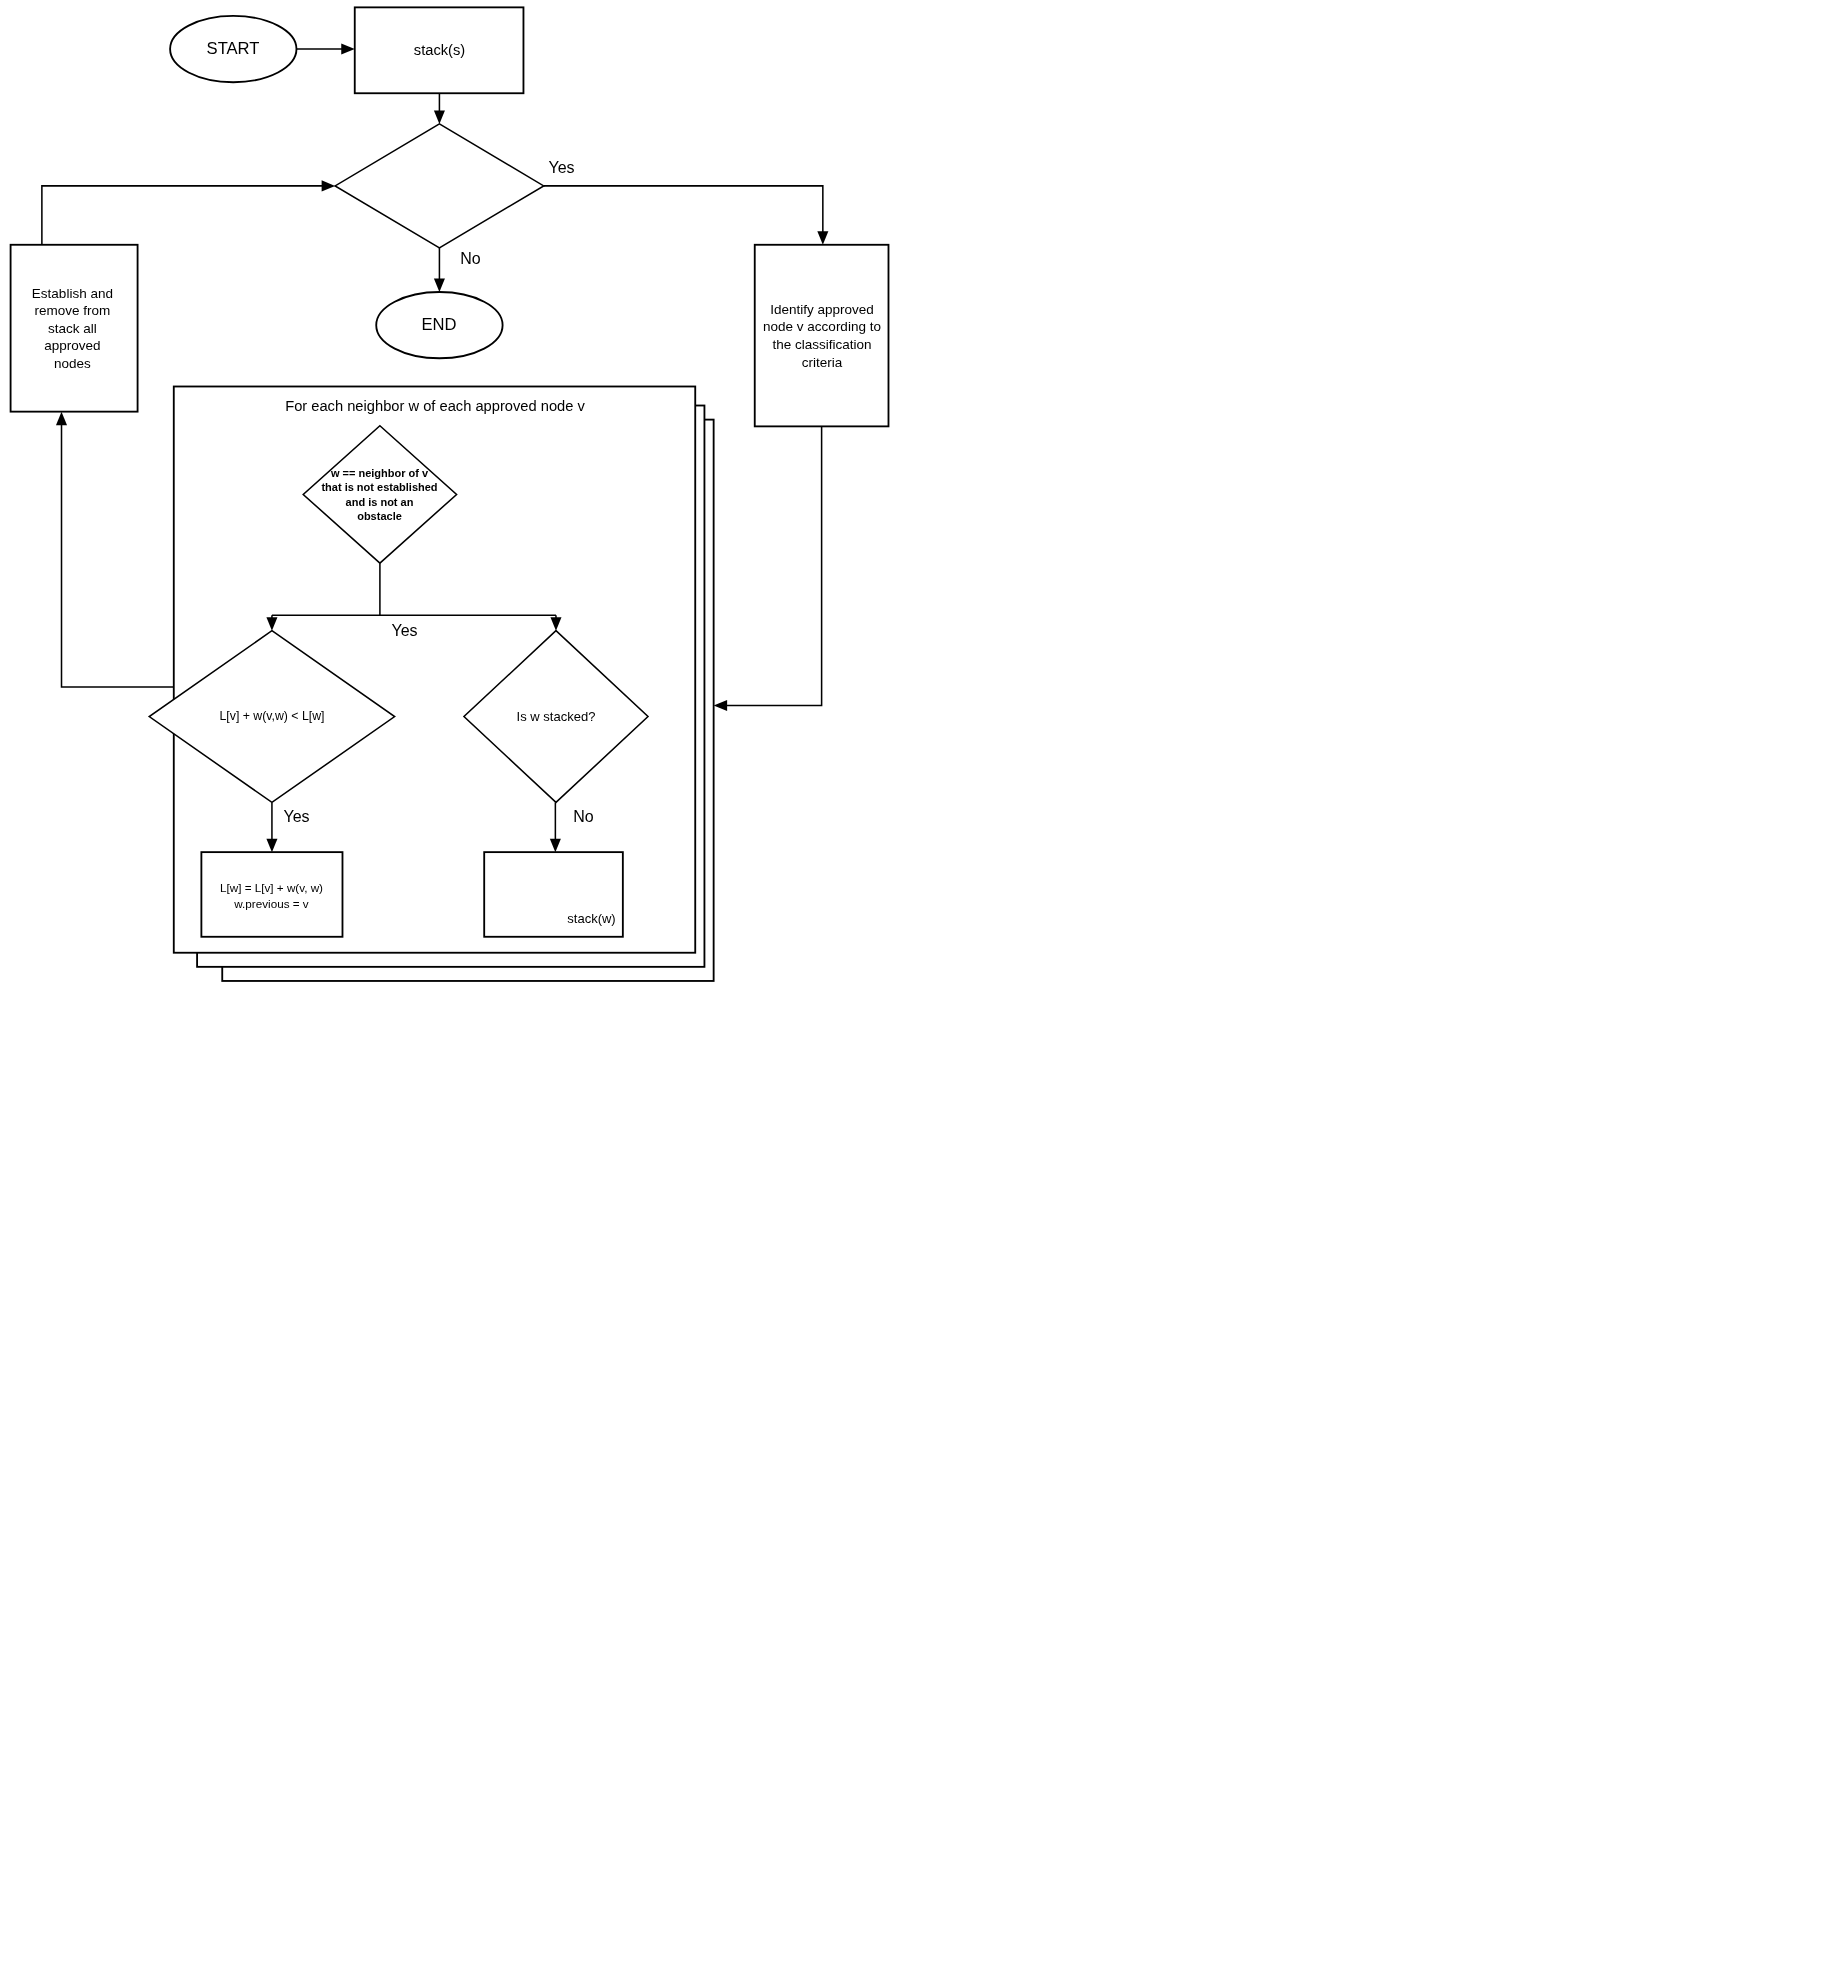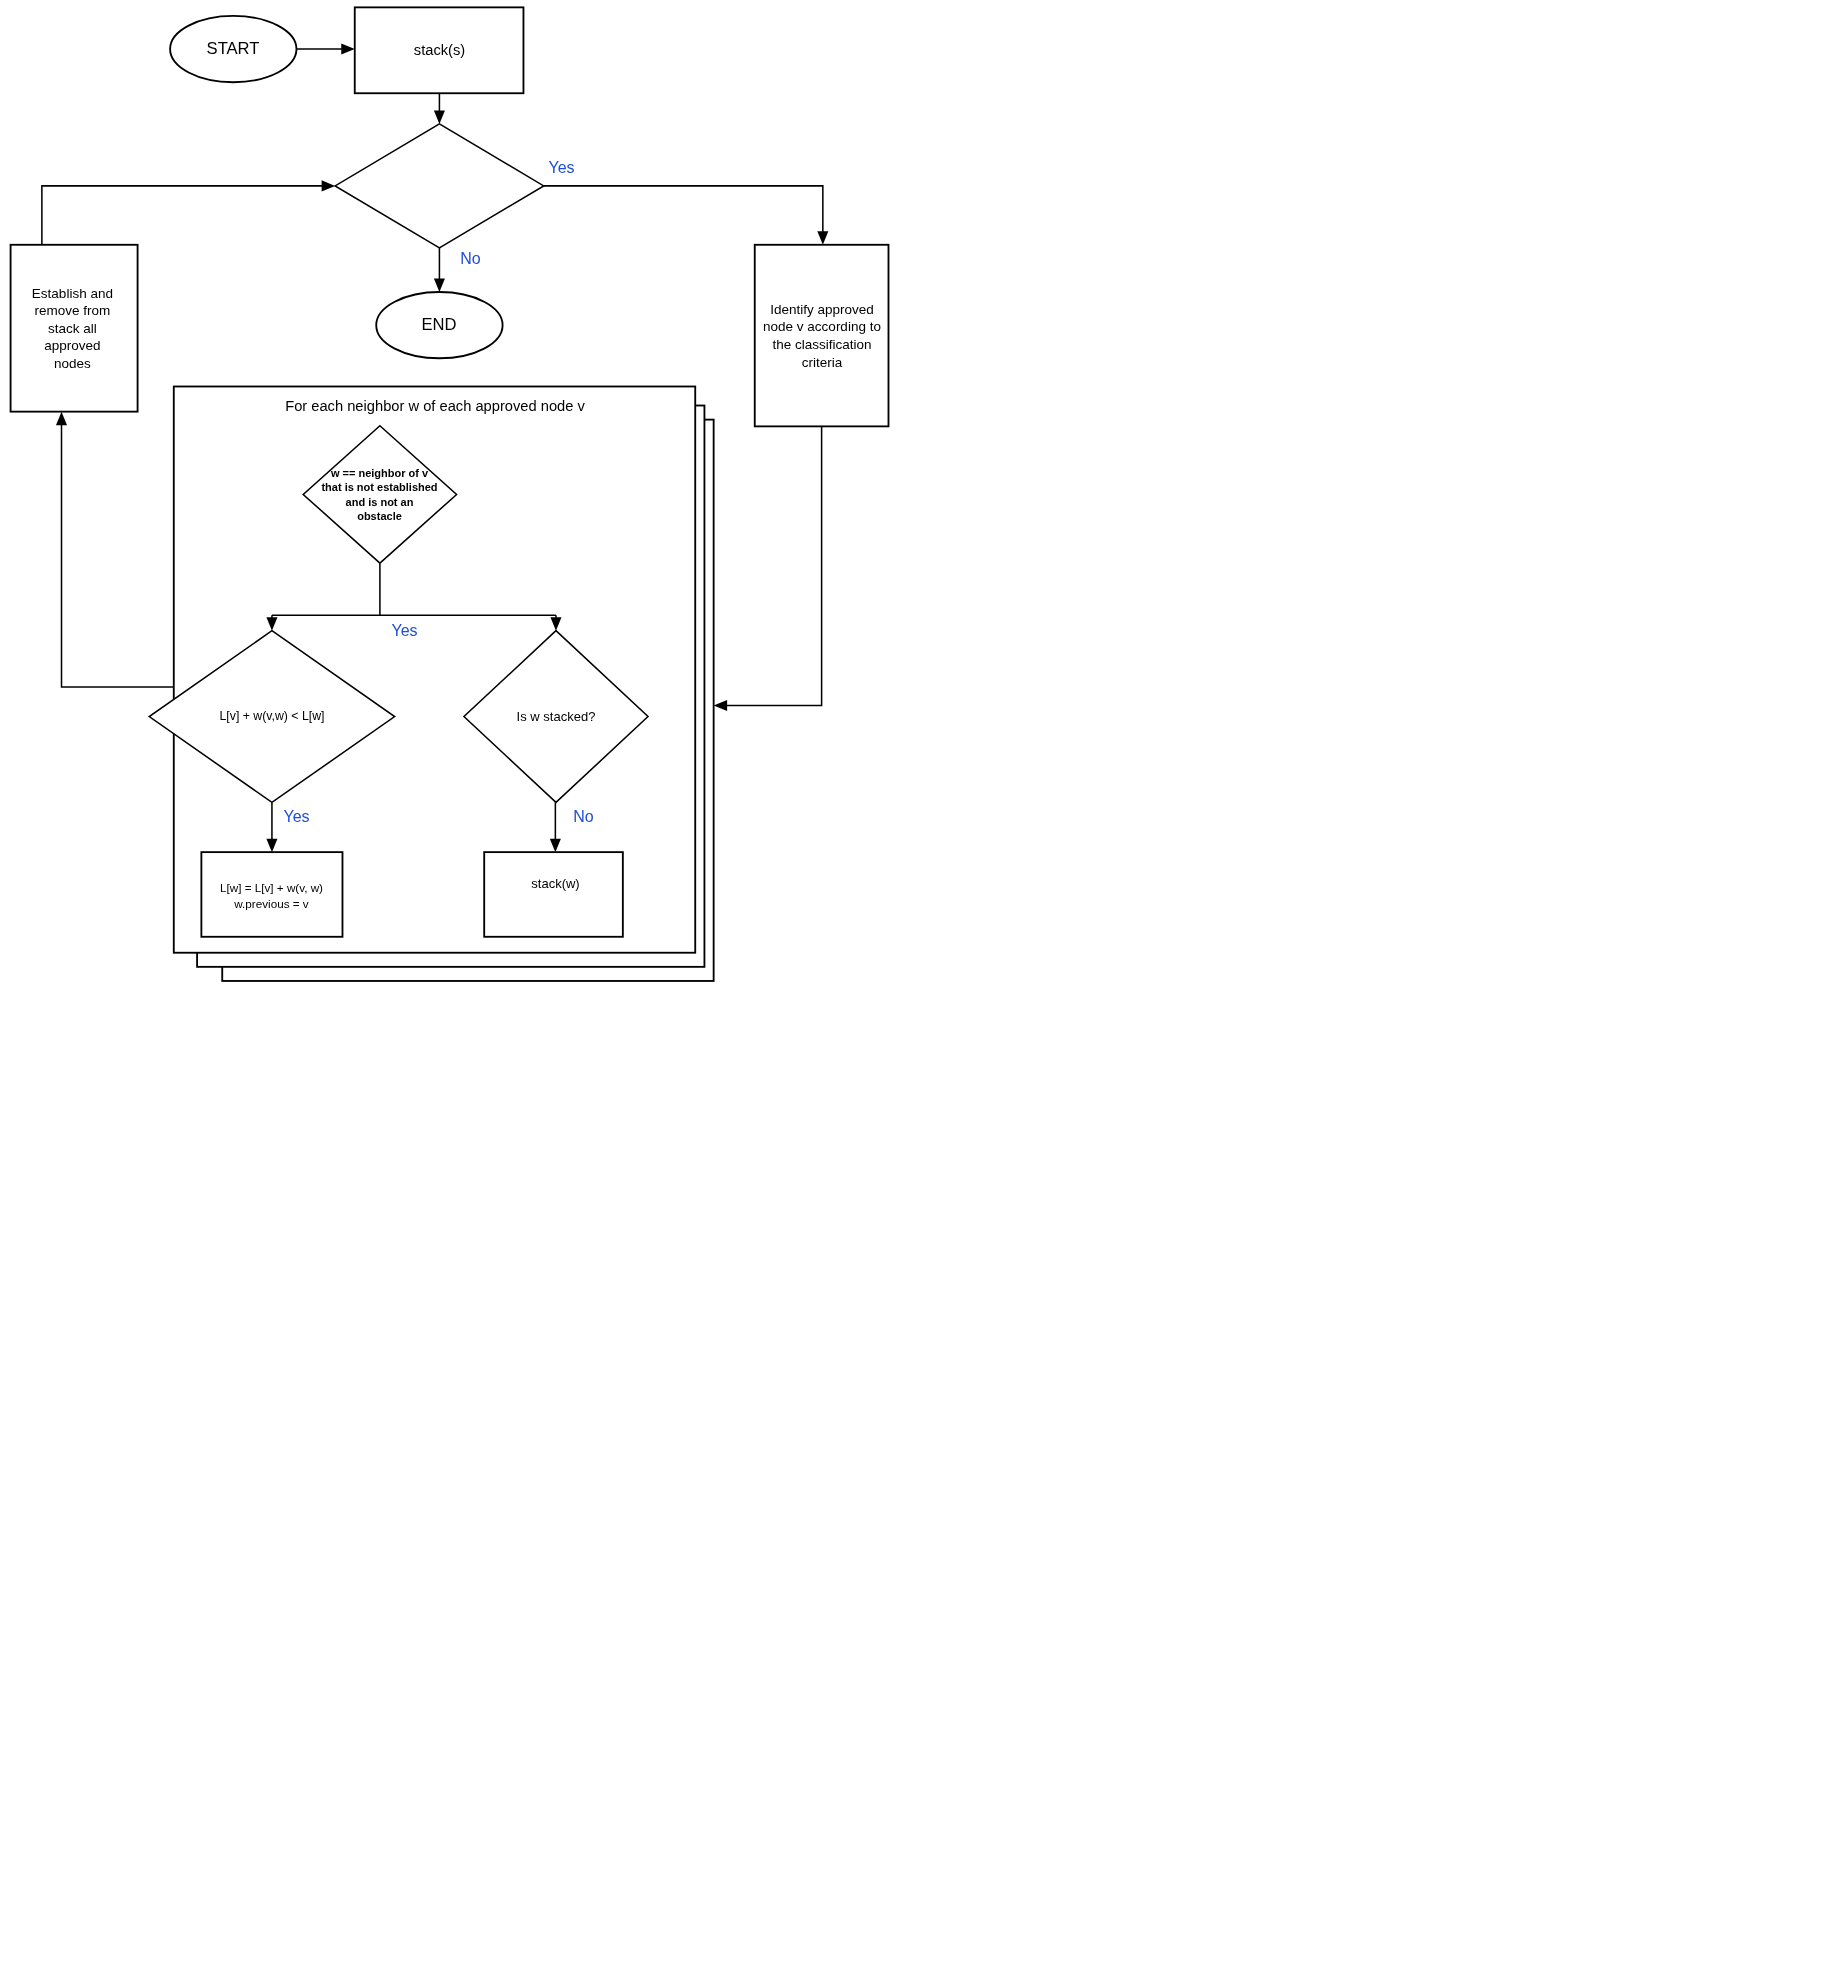--- a/index.html
+++ b/index.html
@@ -32,21 +32,21 @@
     line-height:1.3;
     white-space:pre-line;
     pointer-events:none;
   }
   .lbl{
     position:absolute;
     display:flex;
     align-items:center;
     justify-content:center;
     text-align:center;
-    color:#1d4ed8;
+    color:#000000;
     pointer-events:none;
   }
   .multi{flex-direction:column;}
 </style>
 </head>
 <body>
 
 <div class="stage">
 
   <svg viewBox="0 0 1504 1617" xmlns="http://www.w3.org/2000/svg">
@@ -131,21 +131,21 @@
 
   <div class="txt" style="left:149px;top:631px;width:246px;height:172px;font-size:12.3px;">L[v] + w(v,w) &lt; L[w]</div>
 
   <div class="txt" style="left:464px;top:631px;width:184px;height:172px;font-size:13px;">Is w stacked?</div>
 
   <div class="txt multi" style="left:201px;top:853px;width:141px;height:85px;font-size:11.7px;">
     <span>L[w] = L[v] + w(v, w)</span>
     <span>w.previous = v</span>
   </div>
 
-  <div class="txt" style="left:484px;top:842px;width:143px;height:85px;font-size:13px;">stack(w)</div>
+  <div class="txt" style="left:484px;top:877px;width:143px;height:85px;font-size:13px;padding-left:36px;">stack(w)</div>
 
   <div class="lbl" style="left:543px;top:157px;width:37px;height:22px;font-size:16px;">Yes</div>
   <div class="lbl" style="left:452px;top:248px;width:37px;height:22px;font-size:16px;">No</div>
   <div class="lbl" style="left:377px;top:619px;width:55px;height:23px;font-size:16px;">Yes</div>
   <div class="lbl" style="left:275px;top:806px;width:43px;height:22px;font-size:16px;">Yes</div>
   <div class="lbl" style="left:562px;top:806px;width:43px;height:22px;font-size:16px;">No</div>
 
 </div>
 
 

